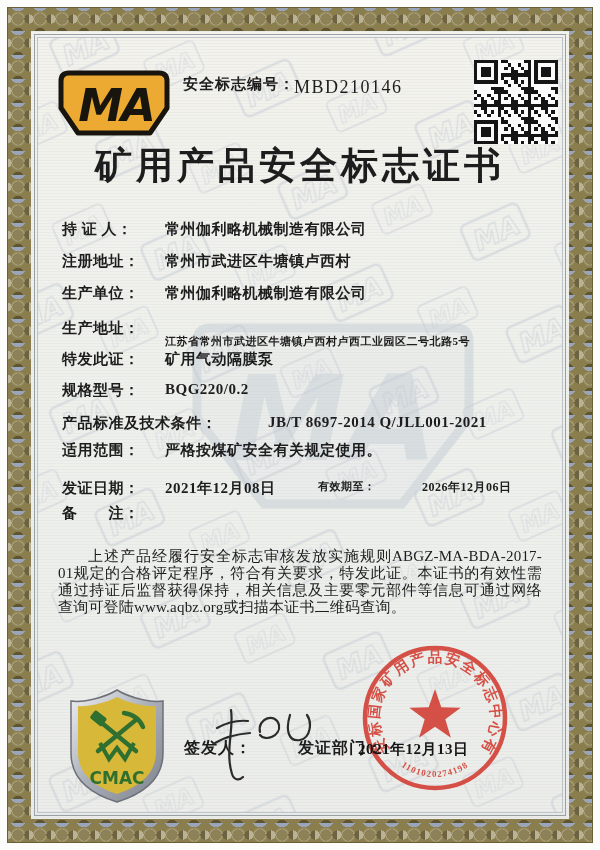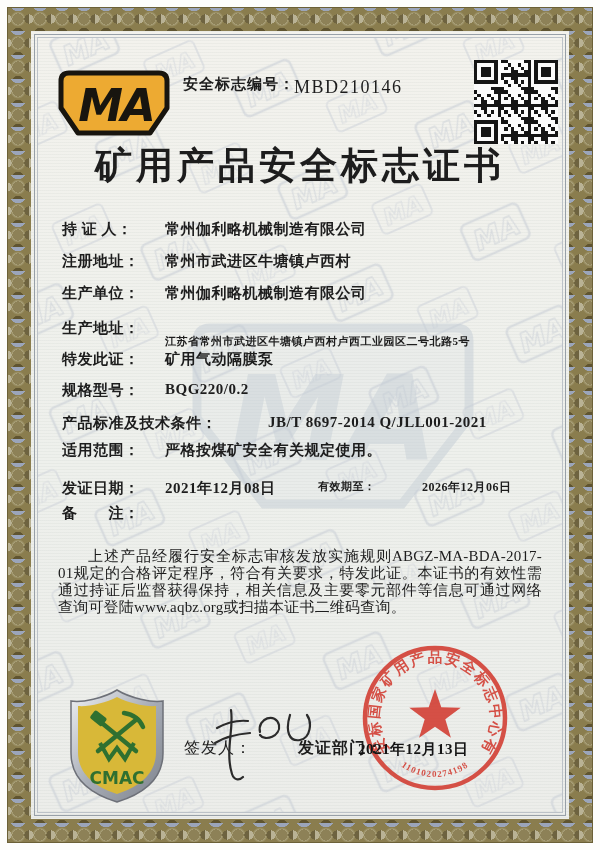--- a/index.html
+++ b/index.html
@@ -42,21 +42,21 @@
   .row{left:0;right:0;}
   .row .label{position:absolute;left:62px;font-size:15px;font-weight:700;letter-spacing:.5px;white-space:nowrap;}
   .row .value{position:absolute;left:165px;font-size:15px;font-weight:700;letter-spacing:.5px;}
   .row-addr .value{top:-3px;width:385px;font-size:11px;line-height:19px;margin-top:20px;}
   .row-addr .label{top:4px;}
   .row-std .value{left:268px;}
   .expiry-label{position:absolute;left:318px;font-size:11px;font-weight:700;letter-spacing:.5px;}
   .expiry-value{position:absolute;left:422px;font-size:12px;font-weight:700;letter-spacing:.5px;}
   .paragraph{left:58px;top:548px;width:484px;font-size:15px;line-height:17px;font-weight:400;text-indent:2em;letter-spacing:.2px;text-align:justify;}
   .cmac{left:64px;top:686px;width:106px;height:120px;z-index:3;}
-  .signer-label{left:184px;top:738px;font-size:16px;font-weight:400;letter-spacing:1px;z-index:5;}
+  .signer-label{left:184px;top:738px;font-size:16px;font-weight:700;letter-spacing:1px;z-index:5;}
   .signature{left:212px;top:700px;width:100px;height:85px;z-index:5;}
   .dept-label{left:298px;top:738px;font-size:16px;font-weight:700;letter-spacing:1px;z-index:5;}
   .stamp-date{left:358px;top:740px;font-size:15px;font-weight:700;letter-spacing:.5px;z-index:5;color:#141414;}
   .stamp{left:357px;top:640px;width:156px;height:156px;z-index:4;opacity:.88;}
 </style>
 </head>
 <body>
 
 <div class="cert">
 

